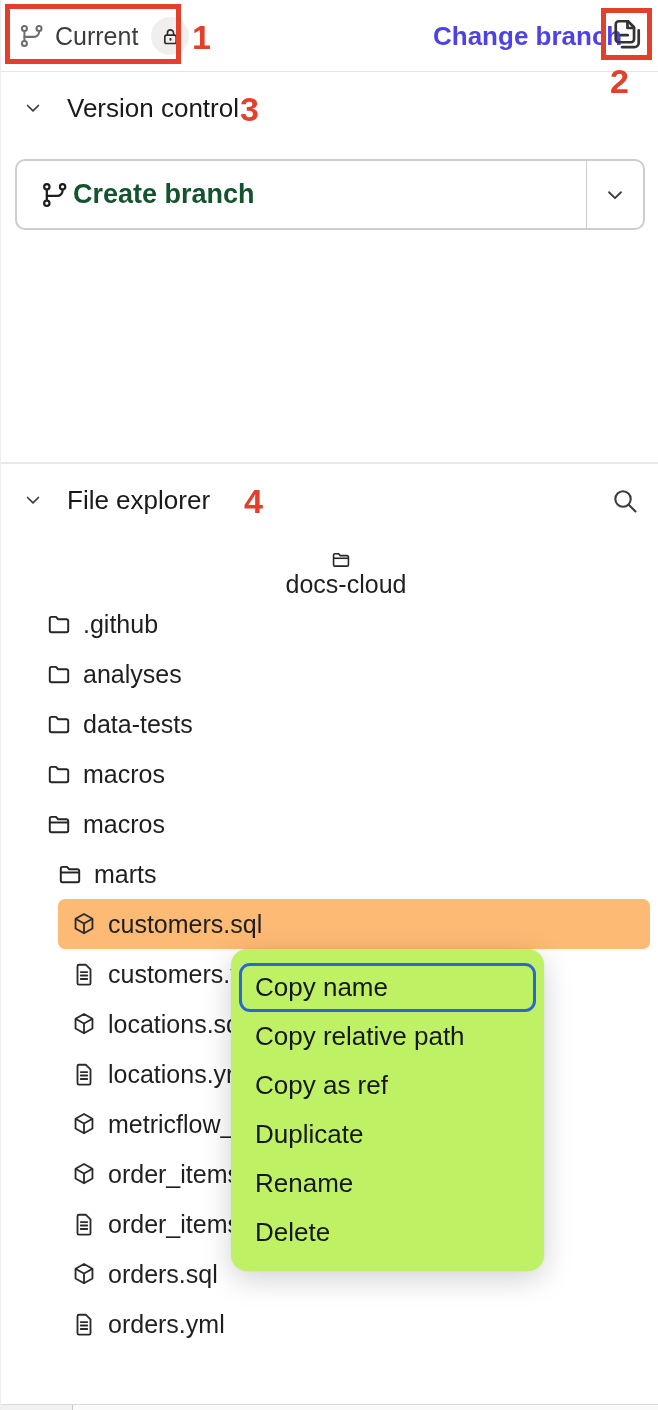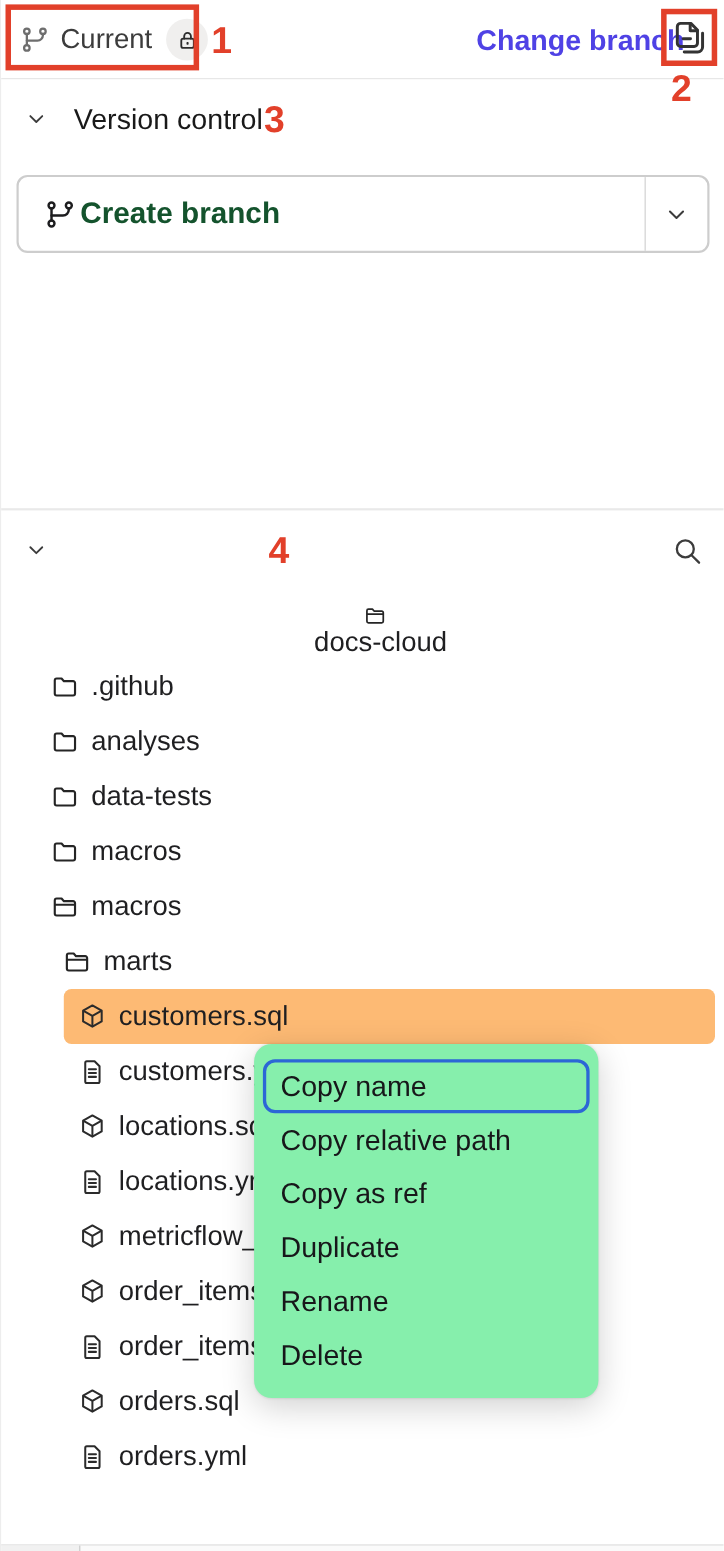--- a/index.html
+++ b/index.html
@@ -52,21 +52,21 @@
   .tree { position:absolute; left:0; right:0; top:549px; }
   .trow { height:50px; display:flex; align-items:center; font-size:25px; color:#1f1f21; cursor:pointer; }
   .trow .tlabel { margin-left:11px; white-space:nowrap; }
   .lv0 { padding-left:22px;flex-direction:column; }
   .lv1 { padding-left:45px; }
   .lv2 { padding-left:56px; }
   .lv3 { padding-left:70px; }
   .trow.selected { margin-left:57px; margin-right:8px; padding-left:13px; background:#fdba74; border-radius:7px; }
 
   
-  .ctx-menu { position:absolute; left:230px; top:949px; width:313px; background:#86efac;
+  .ctx-menu { position:absolute; left:230px; top:949px; width:313px; background:#bef264;
     border-radius:16px; box-shadow:0 8px 30px rgba(0,0,0,.18), 0 0 2px rgba(0,0,0,.08);
     padding:14px 8px; z-index:10; }
   .mitem { height:49px; display:flex; align-items:center; padding:0 13px; font-size:26px; color:#17171a;
     border:3px solid transparent; border-radius:11px; cursor:pointer; }
   .mitem.focused { border-color:#2c67d6; }
 
   
   .bottom-bar { position:absolute; left:0; right:0; bottom:0; height:6px; border-top:1px solid #dcdcdc; background:#fafafa; display:flex; }
   .bb-left { width:72px; height:100%; background:#f1f1f1; border-right:1px solid #c8c8c8; }
   .bb-right { flex:1; }
@@ -173,20 +173,21 @@
   </div>
 
   <div class="section-gap"></div>
 
   <div class="sec-header fe-header">
     <span class="chev-wrap">
       <svg class="ic" width="20" height="20" style="color:#3c3c3c">
           <use href="#i-chevron"></use>
         </svg>
     </span>
+    <span class="sec-title">File explorer</span>
   </div>
   <div class="search-btn">
     <svg class="ic" width="28" height="28" style="color:#3c3c3c">
         <use href="#i-search"></use>
       </svg>
   </div>
 
   <div class="tree">
     <div class="trow lv0">
       <svg class="ic" width="26" height="26" style="color:#252525">

